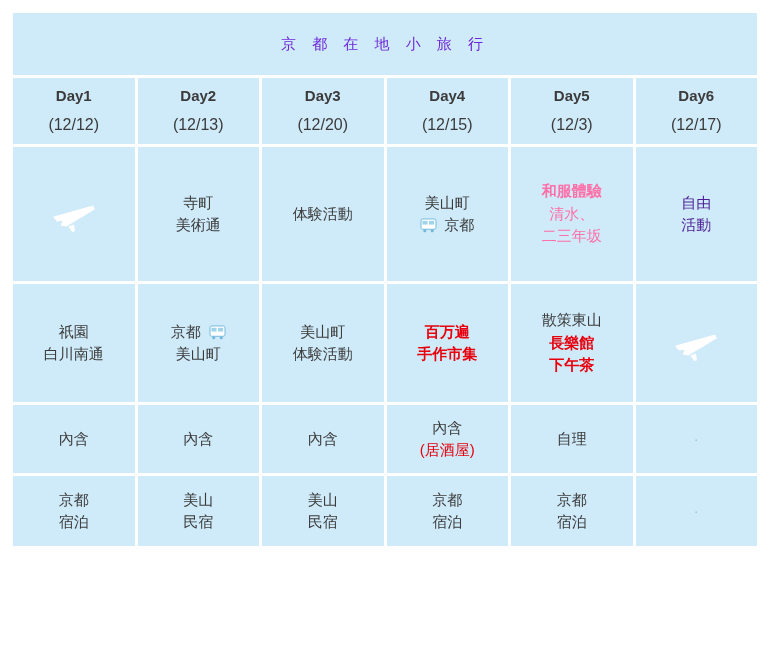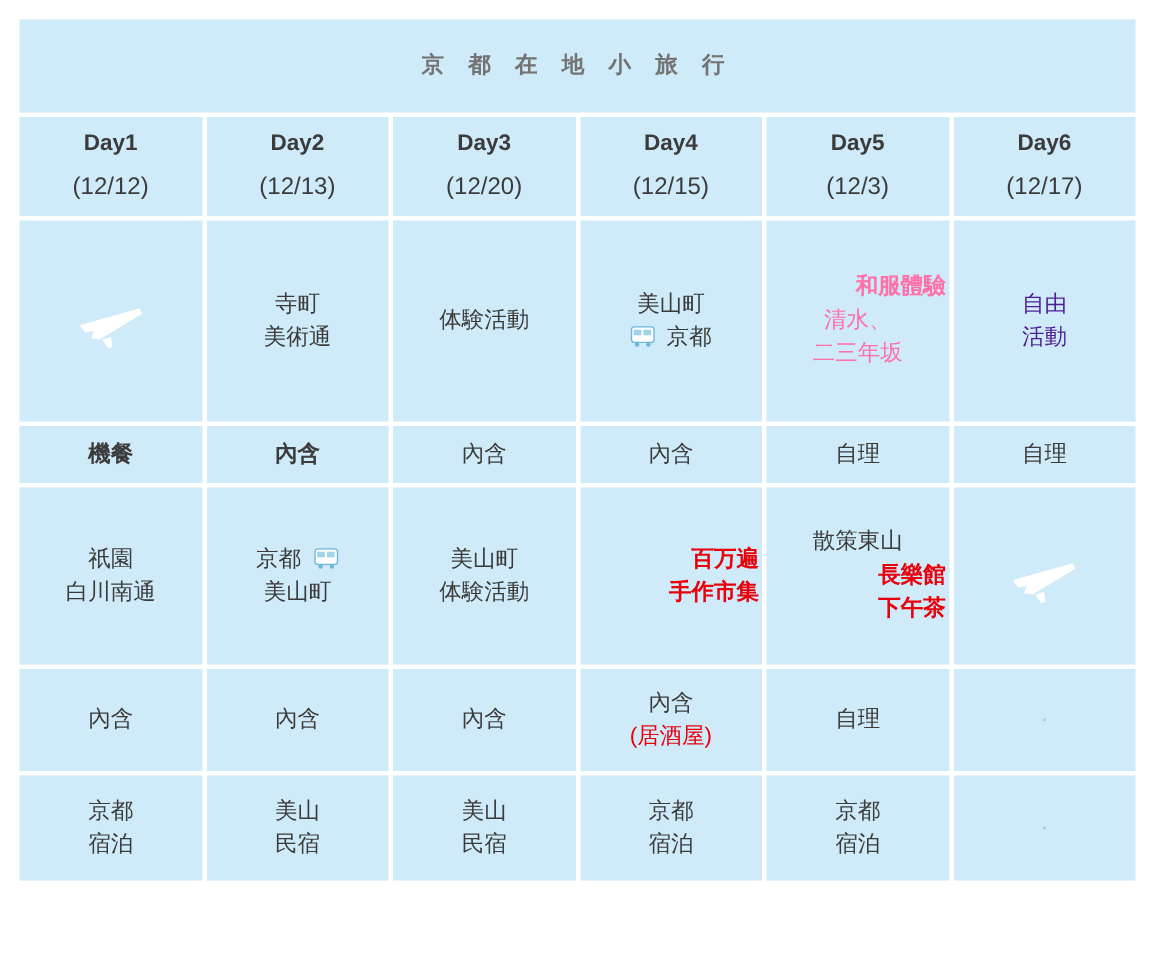--- a/index.html
+++ b/index.html
@@ -31,22 +31,22 @@
     background: #cfeaf8;
     text-align: center;
     vertical-align: middle;
     font-size: 15px;
     line-height: 1.5;
     padding: 4px 2px;
   }
   .title-cell {
     height: 54px;
     font-size: 21px;
-    font-weight: bold;
-    color: #737373;
+    font-weight: normal;
+    color: #6d28d9;
     letter-spacing: 6px;
     margin-top: 32px;
   }
   .day-cell {
     height: 58px;
   }
   .day-name {
     font-size: 15px;
     font-weight: bold;
     color: #3b3b3b;
@@ -71,21 +71,20 @@
   .meal2-cell {
     height: 60px;
     font-size: 14px;
   }
   .stay-cell {
     height: 62px;
     font-size: 14px;
   }
   .bold {
     font-weight: bold;
-    text-align: right;
   }
   .red {
     color: #e8000d;
   }
   .pink {
     color: #ff6fa8;
   }
   .white {
     color: #4c1d95;
   }
@@ -178,28 +177,20 @@
           <span class="line pink bold">和服體驗</span>
           <span class="line pink">清水、</span>
           <span class="line pink">二三年坂</span>
         </td>
         <td class="act-cell">
           <span class="line white">自由</span>
           <span class="line white">活動</span>
         </td>
       </tr>
 
-      <tr>
-        <td class="meal-cell bold">機餐</td>
-        <td class="meal-cell bold">內含</td>
-        <td class="meal-cell">內含</td>
-        <td class="meal-cell">內含</td>
-        <td class="meal-cell">自理</td>
-        <td class="meal-cell">自理</td>
-      </tr>
 
       <tr>
         <td class="act2-cell">
           <span class="line">祇園</span>
           <span class="line">白川南通</span>
         </td>
         <td class="act2-cell">
           <span class="line">
             <span>京都</span>
             <svg class="bus-icon" viewBox="0 0 18 16" style="margin-left:4px;margin-right:0;">

